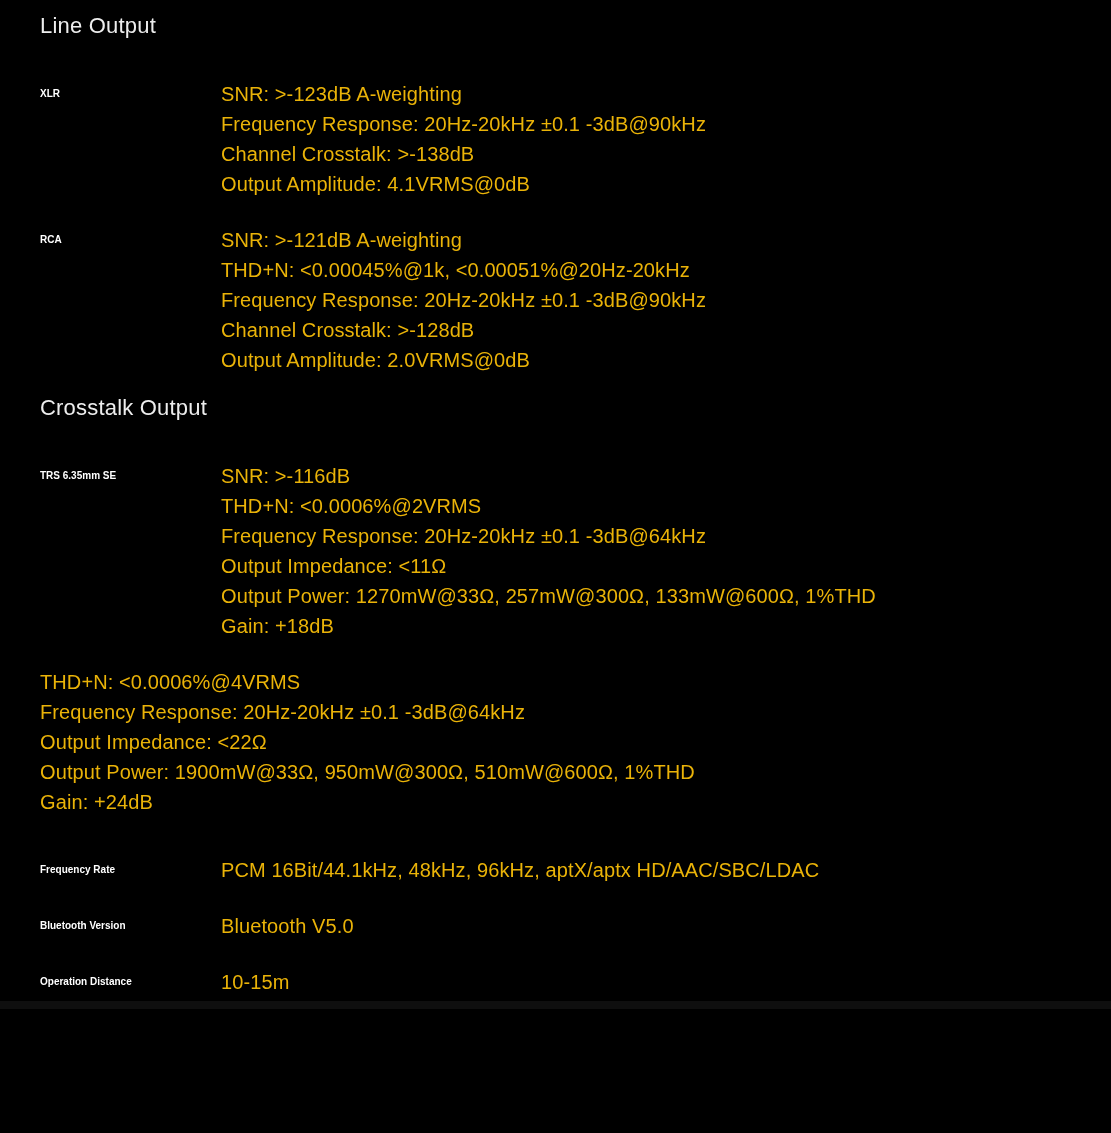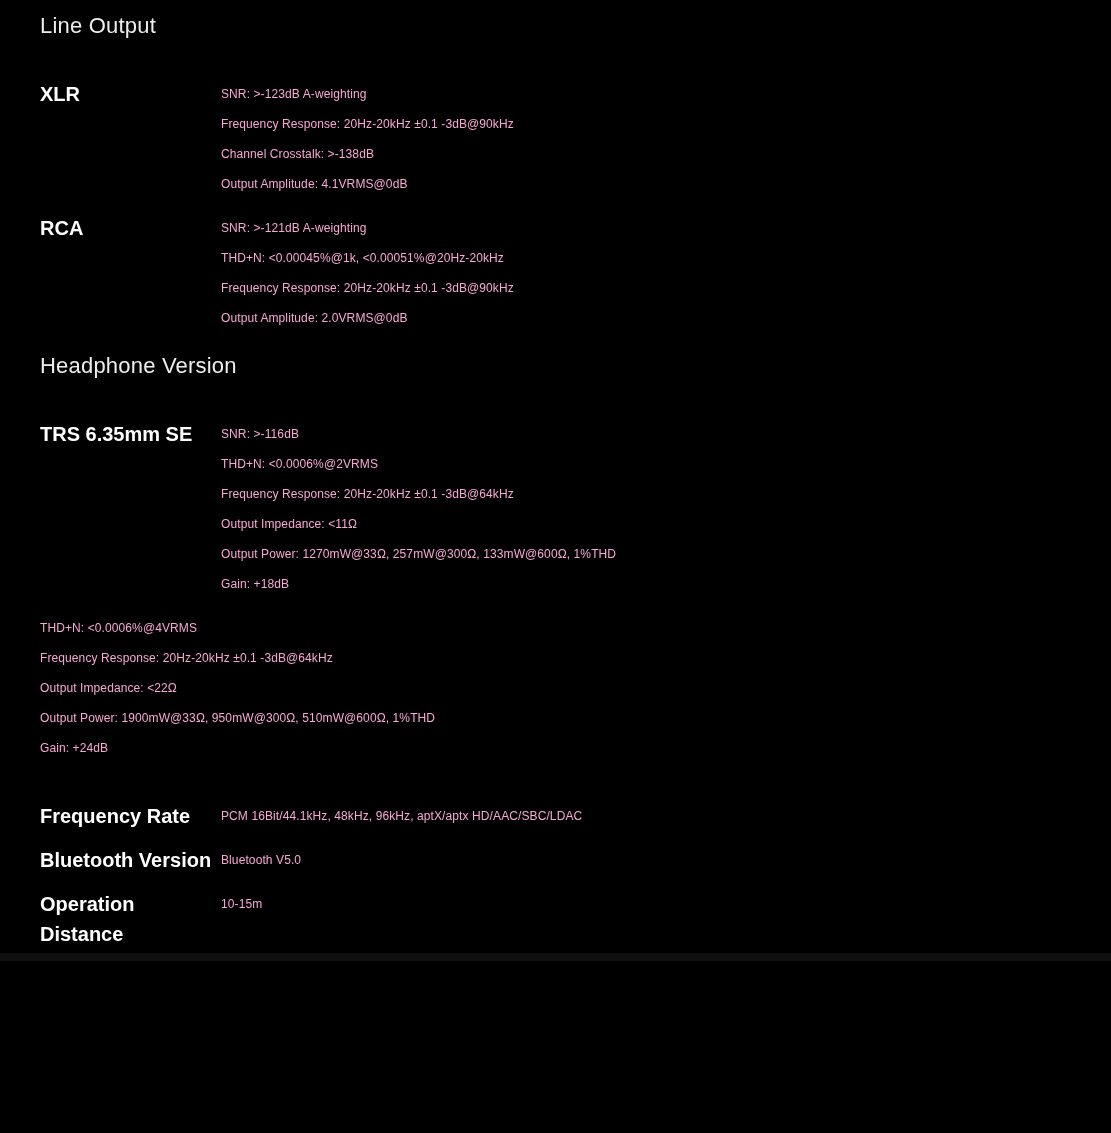--- a/index.html
+++ b/index.html
@@ -25,37 +25,37 @@
     margin: 0;
     font-size: 22px;
     font-weight: 400;
     line-height: 30px;
     letter-spacing: 0.2px;
     color: #ededed;
   }
   .spec-row {
     display: flex;
     align-items: flex-start;
-    margin-top: 14px;
+    margin-top: 26px;
   }
   .spec-row:first-of-type { margin-top: 38px; }
   .spec-label {
     flex: 0 0 181px;
-    font-size: 20px;
+    font-size: 10px;
     font-weight: 700;
     line-height: 30px;
     color: #ffffff;
   }
   .spec-lines { flex: 1 1 auto; }
   .spec-line {
-    font-size: 12px;
+    font-size: 20px;
     font-weight: 400;
     line-height: 30px;
     letter-spacing: 0.1px;
-    color: #f9a8d4;
+    color: #eab308;
     white-space: nowrap;
   }
   .bottom-strip {
     margin-top: 4px;
     width: 1111px;
     height: 8px;
     background: #0f0f0f;
   }
 </style>
 </head>
@@ -74,28 +74,29 @@
             <div class="spec-line">Output Amplitude: 4.1VRMS@0dB</div>
           </div>
   </div>
 
   <div class="spec-row">
     <div class="spec-label">RCA</div>
     <div class="spec-lines">
             <div class="spec-line">SNR: &gt;-121dB A-weighting</div>
             <div class="spec-line">THD+N: &lt;0.00045%@1k, &lt;0.00051%@20Hz-20kHz</div>
             <div class="spec-line">Frequency Response: 20Hz-20kHz ±0.1 -3dB@90kHz</div>
+            <div class="spec-line">Channel Crosstalk: &gt;-128dB</div>
             <div class="spec-line">Output Amplitude: 2.0VRMS@0dB</div>
           </div>
   </div>
 </div>
   </section>
 
   <section class="spec-section">
-    <h2 class="section-title">Headphone Version</h2>
+    <h2 class="section-title">Crosstalk Output</h2>
     <div>
   <div class="spec-row">
     <div class="spec-label">TRS 6.35mm SE</div>
     <div class="spec-lines">
             <div class="spec-line">SNR: &gt;-116dB</div>
             <div class="spec-line">THD+N: &lt;0.0006%@2VRMS</div>
             <div class="spec-line">Frequency Response: 20Hz-20kHz ±0.1 -3dB@64kHz</div>
             <div class="spec-line">Output Impedance: &lt;11Ω</div>
             <div class="spec-line">Output Power: 1270mW@33Ω, 257mW@300Ω, 133mW@600Ω, 1%THD</div>
             <div class="spec-line">Gain: +18dB</div>

